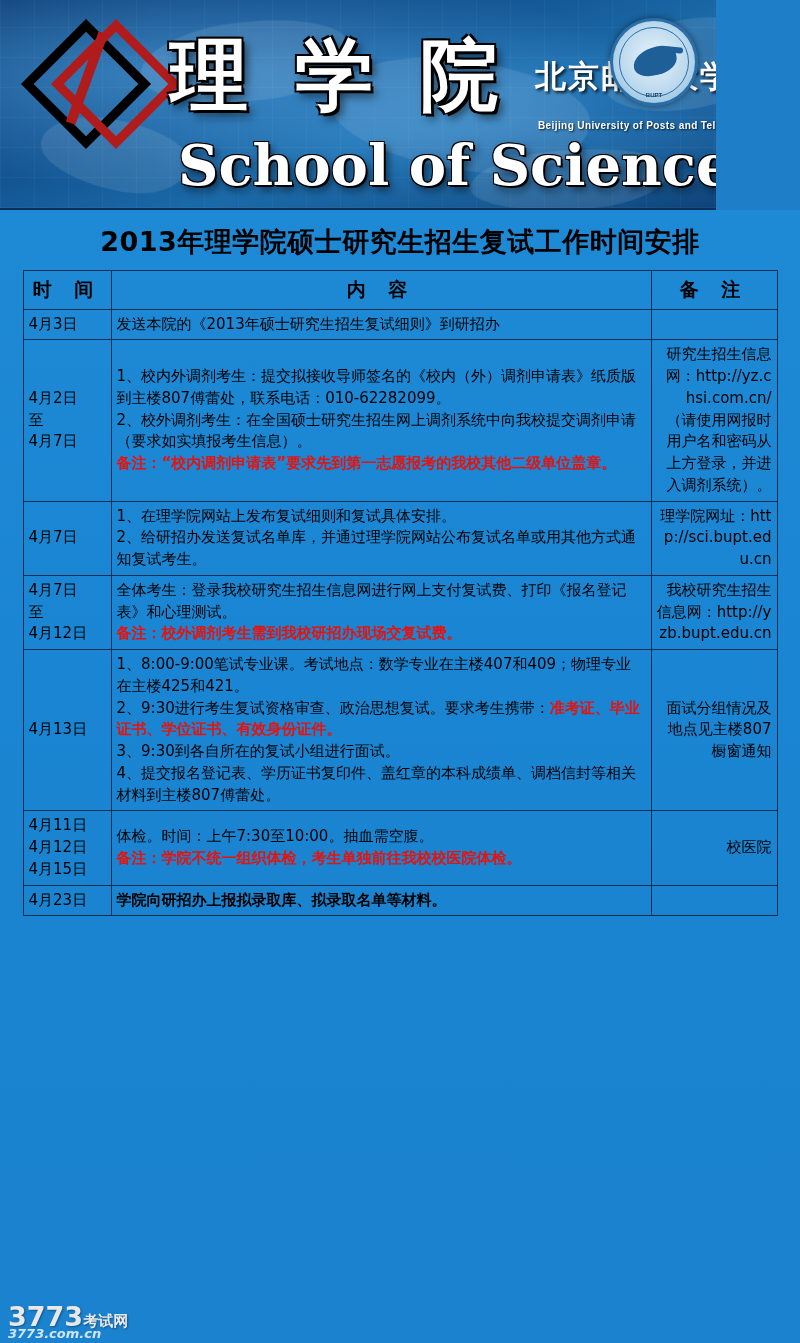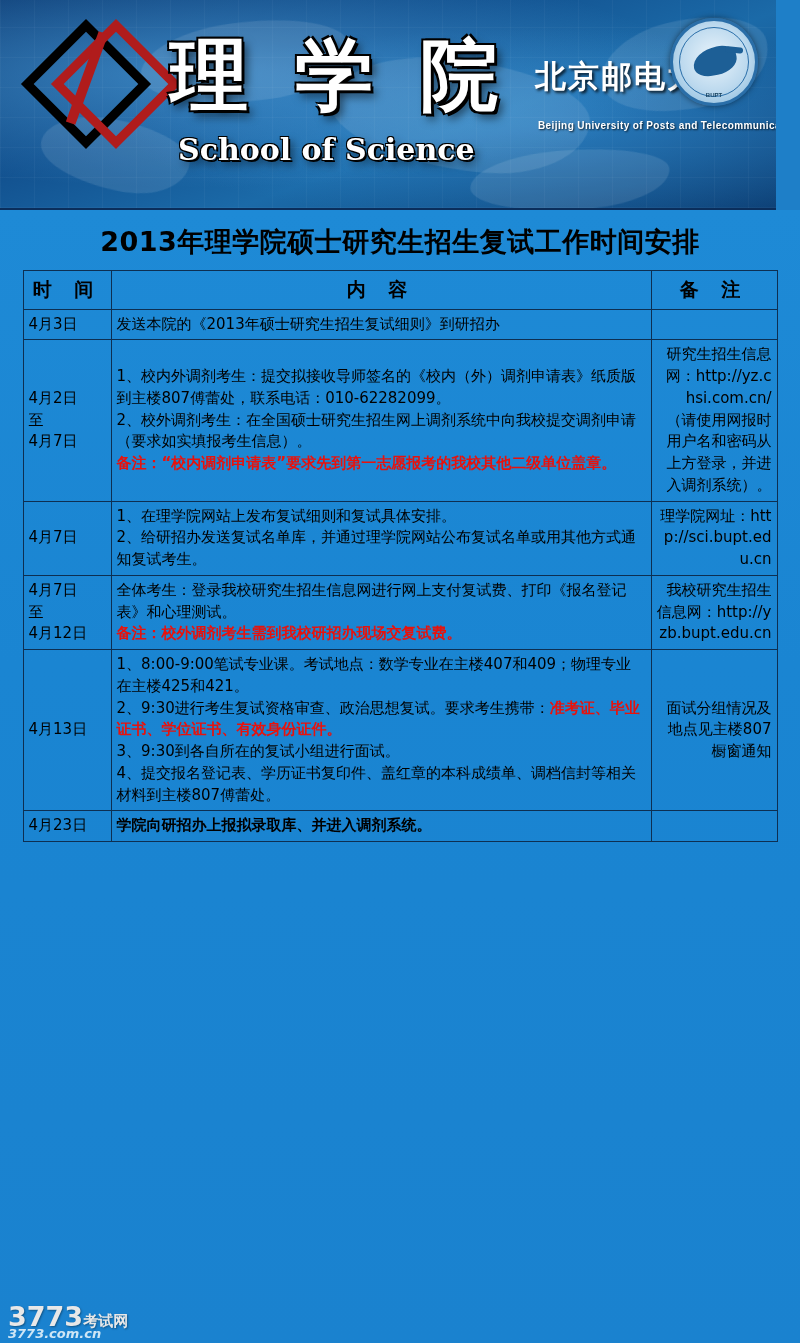--- a/index.html
+++ b/index.html
@@ -6,21 +6,21 @@
   body{
     width:800px;height:1343px;
     background:#1e7fc8;
     font-family:"Liberation Sans","DejaVu Sans",sans-serif;
     overflow:hidden;
     position:relative;
   }
   
   .banner{
     position:relative;
-    width:776px;height:208px;
+    width:716px;height:208px;
     background:
       radial-gradient(ellipse at 25% 35%, rgba(90,175,235,0.55) 0%, rgba(16,70,130,0) 60%),
       radial-gradient(ellipse at 70% 60%, rgba(60,150,220,0.45) 0%, rgba(16,70,130,0) 55%),
       linear-gradient(160deg,#0b3a72 0%,#12518f 35%,#1b6aa8 60%,#0e4278 100%);
     overflow:hidden;
     border-bottom:2px solid #0a2e5c;
   }
   .banner .globe{
     position:absolute;left:0;top:0;width:800px;height:208px;
     background:
@@ -57,21 +57,21 @@
     position:absolute;left:170px;top:24px;
     font-family:"DejaVu Serif","Liberation Serif",serif;
     font-weight:bold;font-size:78px;color:#ffffff;
     letter-spacing:10px;
     text-shadow:3px 3px 0 #000,-2px -2px 0 #000,2px -2px 0 #000,-2px 2px 0 #000, 5px 6px 10px rgba(0,0,0,.6);
     white-space:nowrap;
   }
   .en-title{
     position:absolute;left:178px;top:132px;
     font-family:"DejaVu Serif","Liberation Serif",serif;
-    font-weight:bold;font-size:30px;color:#ffffff;
+    font-weight:bold;font-size:56px;color:#ffffff;
     text-shadow:2px 2px 0 #000,-1px -1px 0 #000,1px -1px 0 #000,-1px 1px 0 #000,4px 5px 8px rgba(0,0,0,.6);
     white-space:nowrap;
   }
   .univ-cn{
     position:absolute;left:535px;top:56px;
     font-family:"DejaVu Serif","Liberation Serif",serif;
     font-weight:bold;font-size:31px;color:#ffffff;letter-spacing:2px;
     text-shadow:2px 2px 3px rgba(0,0,0,.8);
     white-space:nowrap;
   }
@@ -243,23 +243,33 @@
           <td class="time">4月13日</td>
           <td class="content">
             <div class="line">1、8:00-9:00笔试专业课。考试地点：数学专业在主楼407和409；物理专业在主楼425和421。</div>
             <div class="line">2、9:30进行考生复试资格审查、政治思想复试。要求考生携带：<span class="red">准考证、毕业证书、学位证书、有效身份证件。</span></div>
             <div class="line">3、9:30到各自所在的复试小组进行面试。</div>
             <div class="line">4、提交报名登记表、学历证书复印件、盖红章的本科成绩单、调档信封等相关材料到主楼807傅蕾处。</div>
           </td>
           <td class="note">面试分组情况及地点见主楼807橱窗通知</td>
         </tr>
         <tr>
+          <td class="time">4月11日
+4月12日
+4月15日</td>
+          <td class="content">
+            <div class="line">体检。时间：上午7:30至10:00。抽血需空腹。</div>
+            <div class="line red">备注：学院不统一组织体检，考生单独前往我校校医院体检。</div>
+          </td>
+          <td class="note">校医院</td>
+        </tr>
+        <tr>
           <td class="time">4月23日</td>
           <td class="content">
-            <div class="line bold">学院向研招办上报拟录取库、并进入调剂系统。</div>
+            <div class="line bold">学院向研招办上报拟录取库、拟录取名单等材料。</div>
           </td>
           <td class="note"></td>
         </tr>
       </tbody>
   </table>
 
   <div class="watermark">
     <div class="wm1"><span>3773</span><span class="net">考试网</span></div>
     <div class="wm2">3773.com.cn</div>
   </div>

